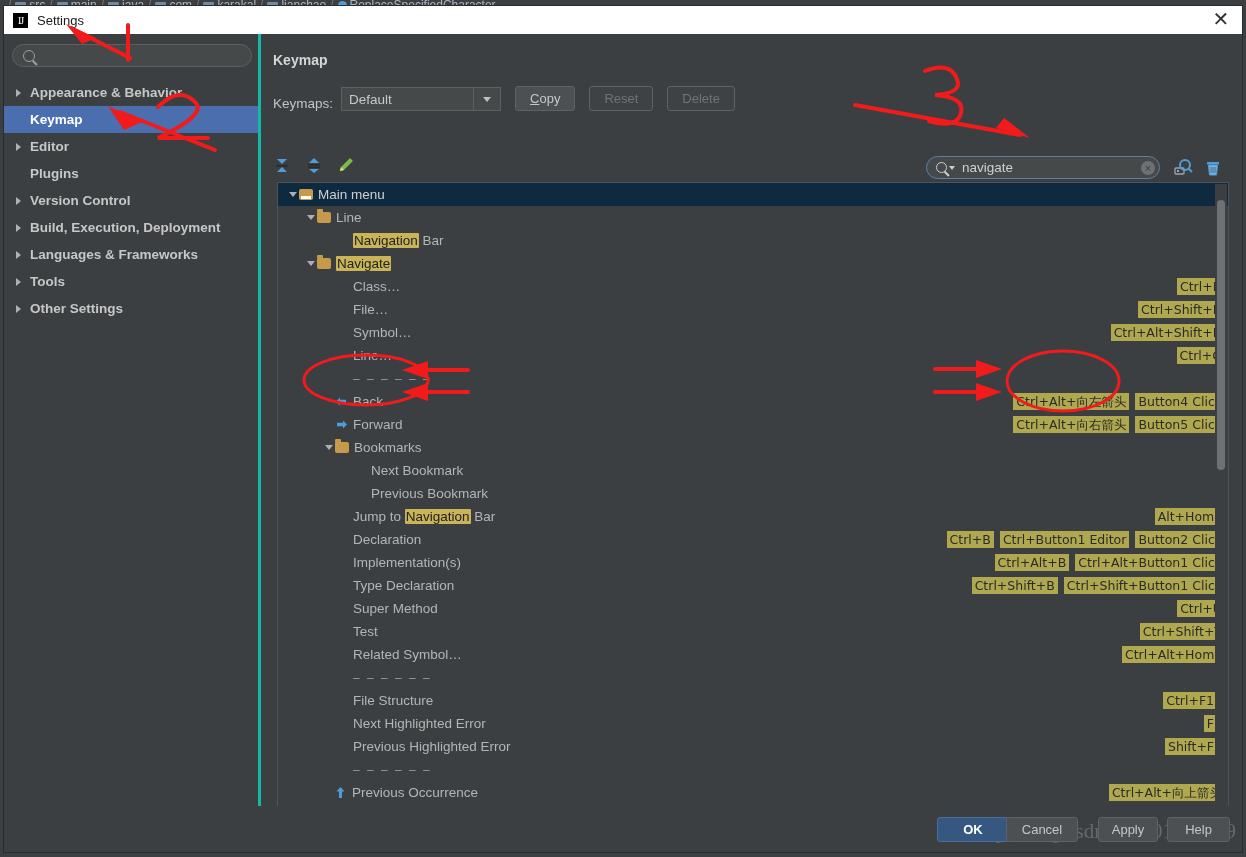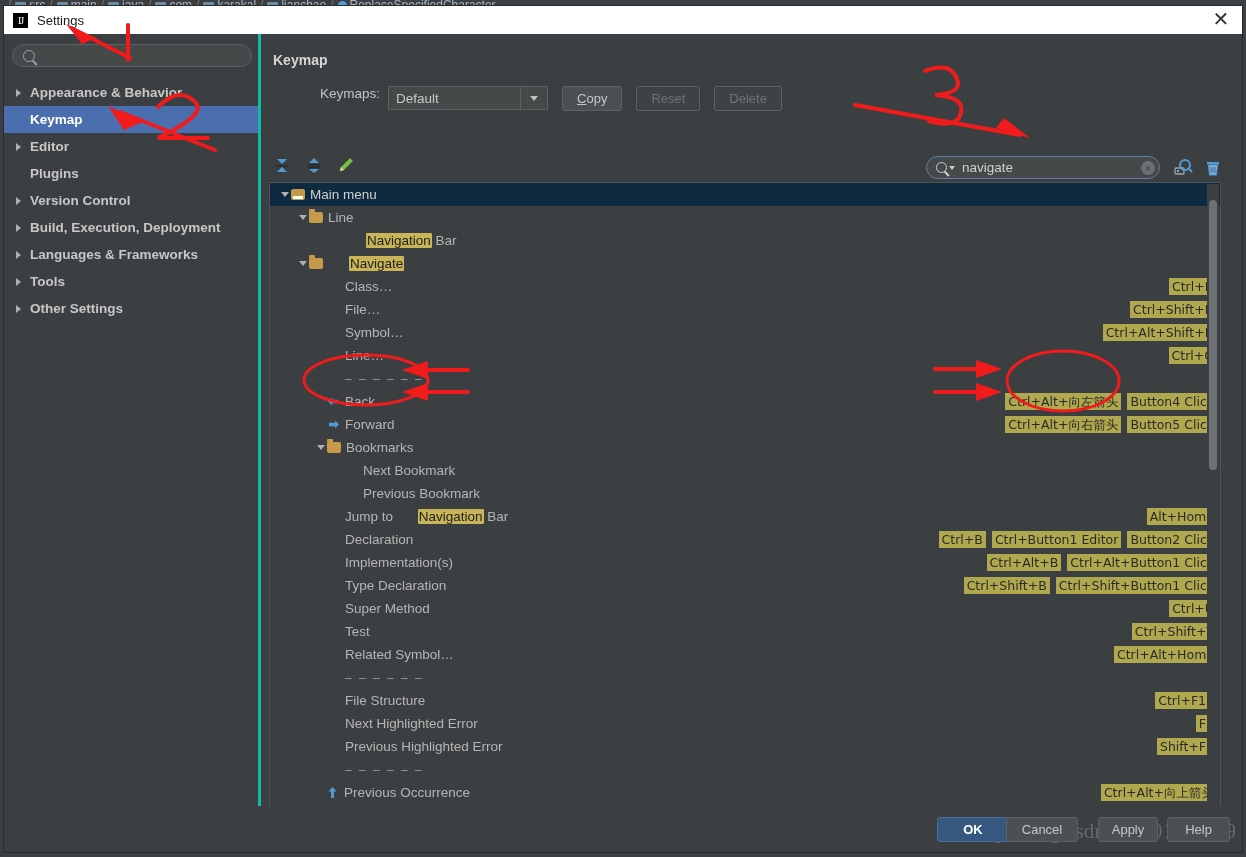--- a/index.html
+++ b/index.html
@@ -127,21 +127,21 @@
   
   .content {
     flex: 1; position: relative; background: #3c3f41;
   }
   .content-title {
     position: absolute; left: 12px; top: 18px;
     font-size: 14px; font-weight: bold; color: #d6d6d6;
   }
   .keymaps-row {
     position: absolute; left: 12px; top: 52px;
-    display: flex; align-items: flex-start; margin-left: 47px;
+    display: flex; align-items: flex-end;
   }
   .keymaps-label { font-size: 13.5px; color: #c3c3c3; margin-right: 8px; }
   .combo {
     width: 160px; height: 24px; background: #45494a;
     border: 1px solid #5e6060; display: flex; align-items: center;
     box-sizing: border-box;
   }
   .combo-value { flex: 1; font-size: 13.5px; color: #c8c8c8; padding-left: 7px; }
   .combo-btn {
     width: 26px; height: 22px; border-left: 1px solid #5e6060;
@@ -201,21 +201,21 @@
     width: 14px; height: 14px; margin-right: 8px; border-radius: 50%;
     background: #6d7174; color: #3c3f41; font-size: 11px; line-height: 14px;
     text-align: center; flex: 0 0 14px;
   }
   .hdr-icon { position: absolute; top: 123px; width: 22px; height: 22px; }
   .hdr-icon.find { right: 48px; }
   .hdr-icon.trash { right: 18px; }
 
   
   .tree-box {
-    position: absolute; left: 8px; top: 148px;
+    position: absolute; left: 16px; top: 148px;
     width: 952px; height: 654px;
     background: #3c3f41; border: 1px solid #4f5355;
     box-sizing: border-box; overflow: hidden;
   }
   .row {
     position: relative; height: 23px;
     display: flex; align-items: center;
     font-size: 13.5px; color: #b5b5b5;
     white-space: nowrap;
   }
@@ -240,21 +240,21 @@
     width: 6px; height: 3px; background: #c69a4a; border-radius: 1px 1px 0 0;
   }
   .mainmenu-icon {
     width: 14px; height: 11px; flex: 0 0 14px; margin-right: 5px;
     background: #c69a4a; border-radius: 2px; position: relative;
   }
   .mainmenu-icon::after {
     content: ""; position: absolute; left: 2px; bottom: 1px;
     width: 10px; height: 3px; background: #ffffff;
   }
-  .hl { background: #c9b458; color: #222222; padding: 0 1px; border-radius: 1px; margin-left: 21px; }
+  .hl { background: #c9b458; color: #222222; padding: 0 1px; border-radius: 1px; }
   .dash {
     color: #9a9a9a; letter-spacing: 2px; font-size: 12px;
   }
   .arr-icon {
     width: 13px; height: 13px; flex: 0 0 13px; margin-right: 5px;
     position: relative;
   }
   .updown {
     width: 11px; height: 13px; flex: 0 0 11px; margin-right: 6px;
     position: relative;

